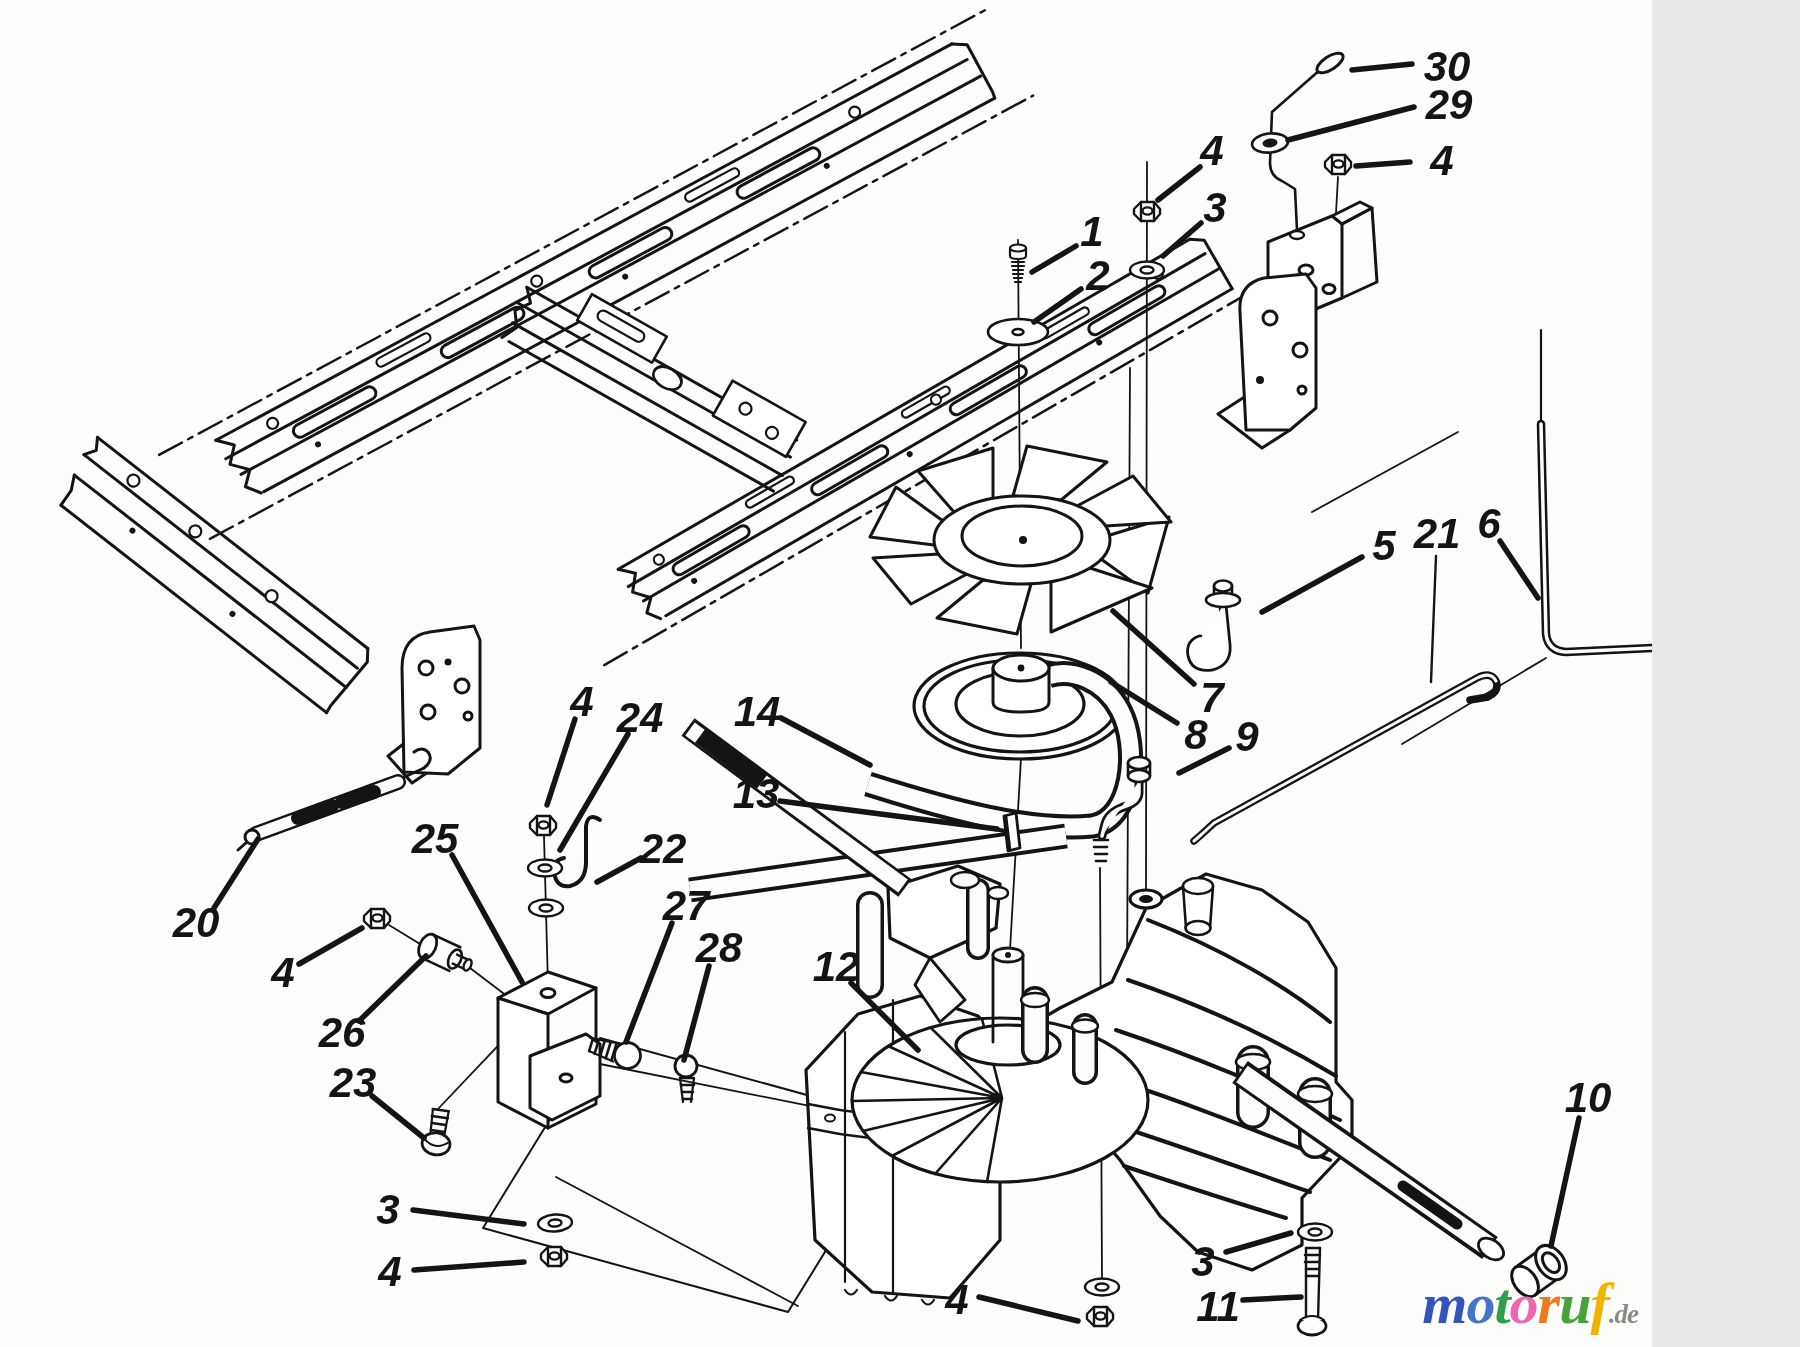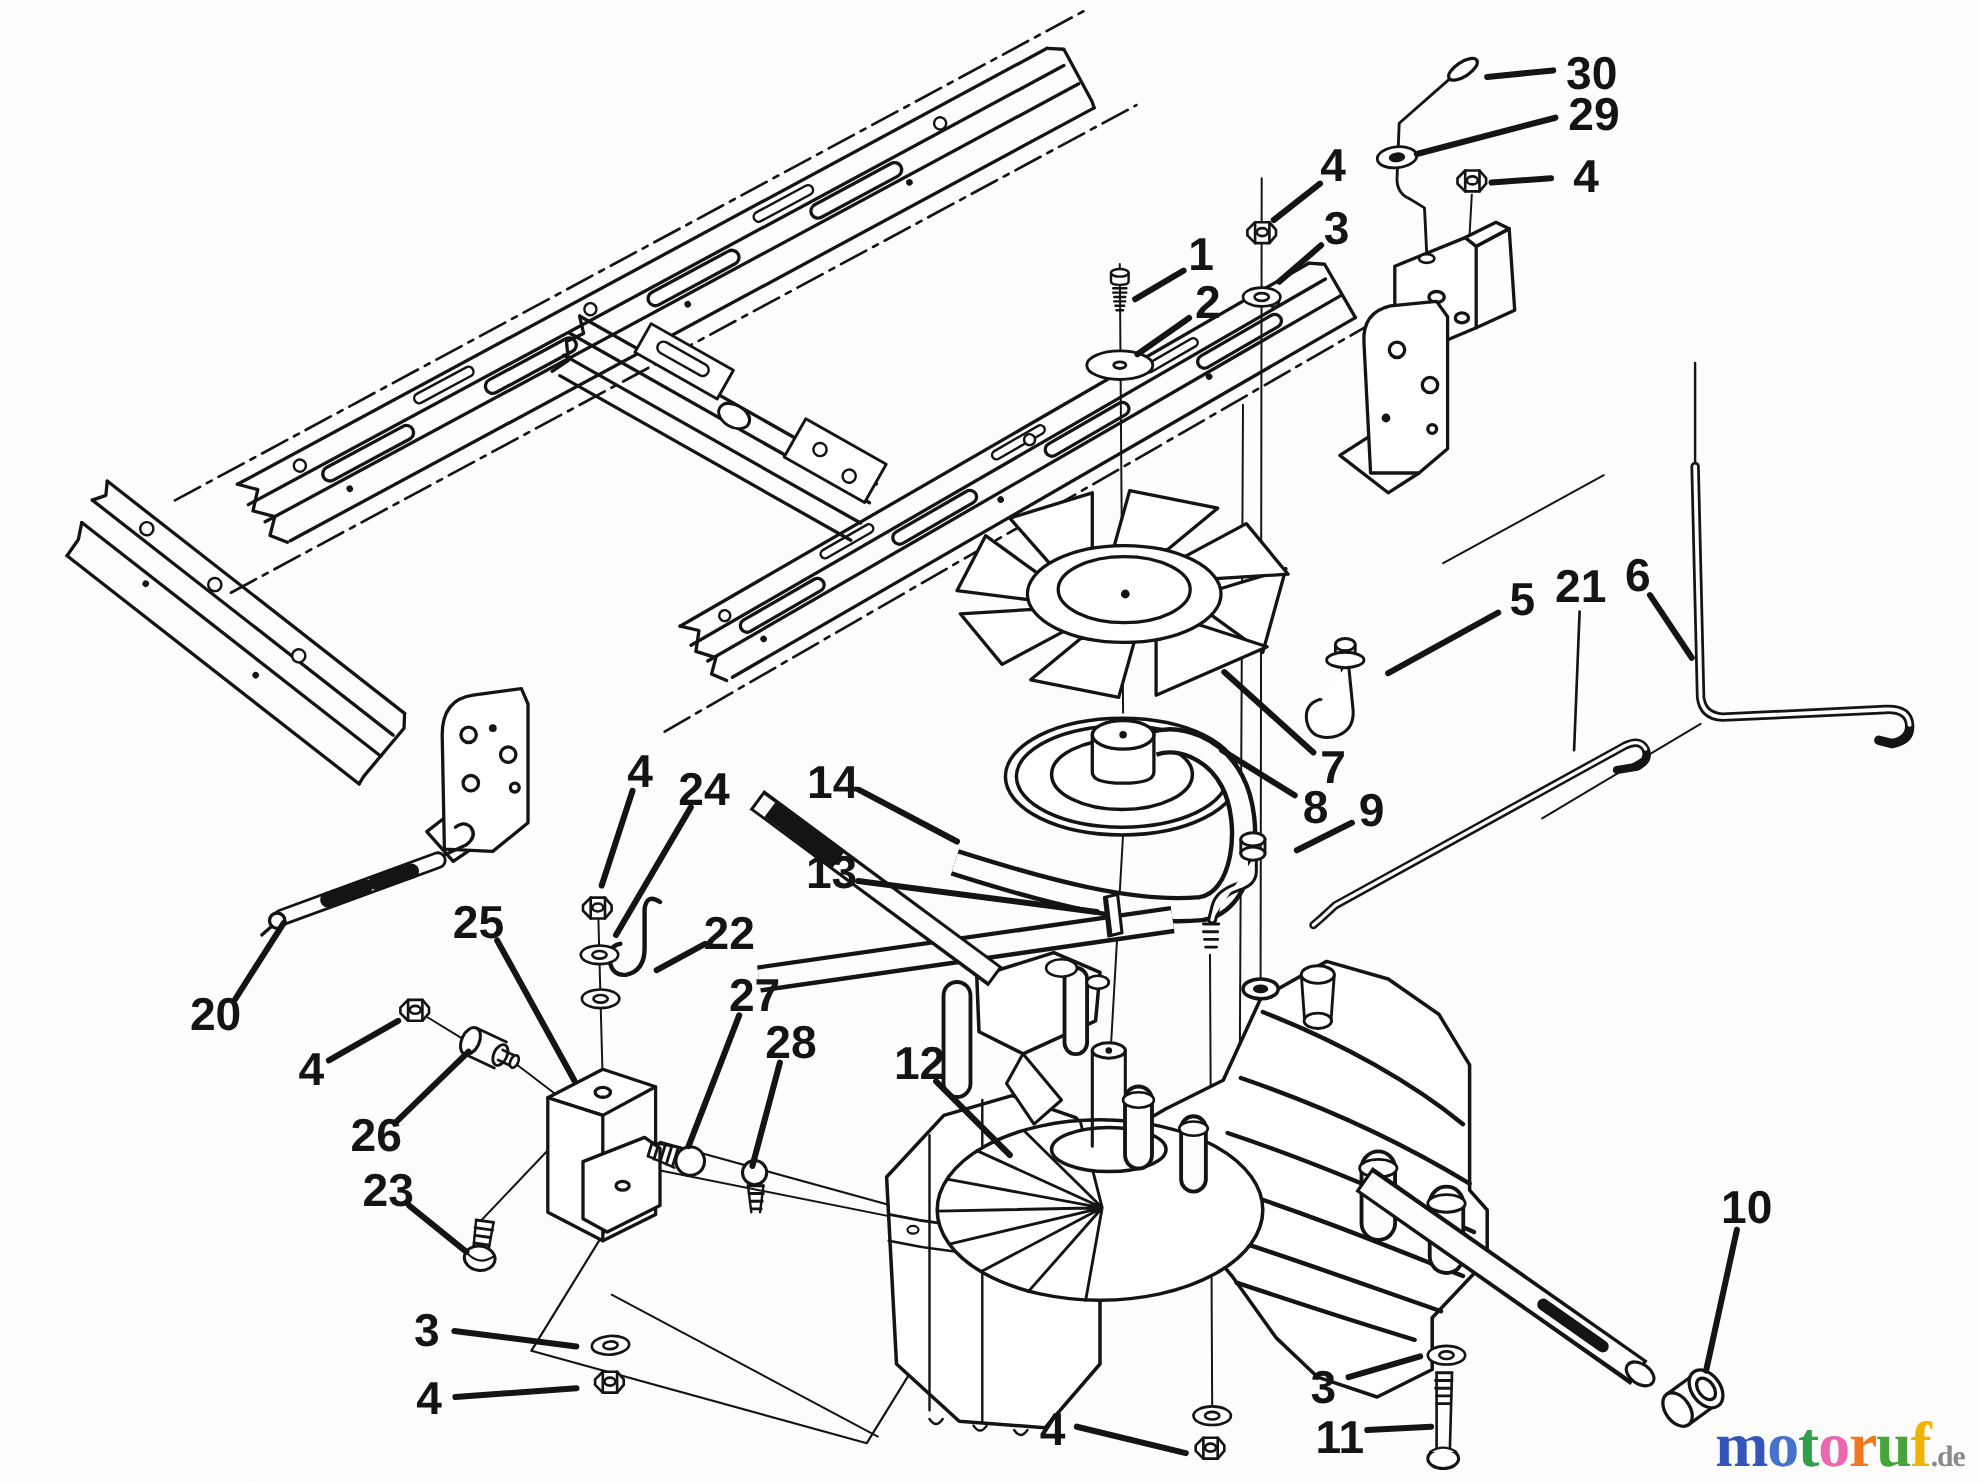--- a/index.html
+++ b/index.html
@@ -1,21 +1,21 @@
 <!DOCTYPE html>
 <html><head>
 <meta charset="utf-8">
 <style>
   html,body{margin:0;padding:0;background:#e8e8e8;}
-  .stage{position:relative;width:1800px;height:1347px;background:#fdfdfc;overflow:hidden;
-         font-family:"Liberation Sans", sans-serif;}
+  .stage{position:relative;width:1652px;height:1347px;background:#fdfdfc;overflow:hidden;
+         font-family:"Liberation Sans", sans-serif;font-style:italic;}
   svg{position:absolute;left:0;top:0;}
   svg *{vector-effect:none;}
   .callout-text{font-family:"Liberation Sans", sans-serif;font-weight:bold;font-size:42px;fill:#141414;}
-  #logo{position:absolute;right:14px;bottom:4px;font-family:"Liberation Serif", serif;
+  #logo{position:absolute;right:14px;bottom:14px;font-family:"Liberation Serif", serif;
         font-weight:bold;font-size:58px;letter-spacing:-1px;line-height:1;user-select:none;}
   #logo .suffix{font-size:27px;font-weight:bold;}
 </style>
 </head>
 <body>
 <div class="stage">
 
 <svg width="1800" height="1347" viewBox="0 0 1800 1347" stroke="#141414" fill="none" stroke-linecap="round" stroke-linejoin="round">
 
   <defs>

